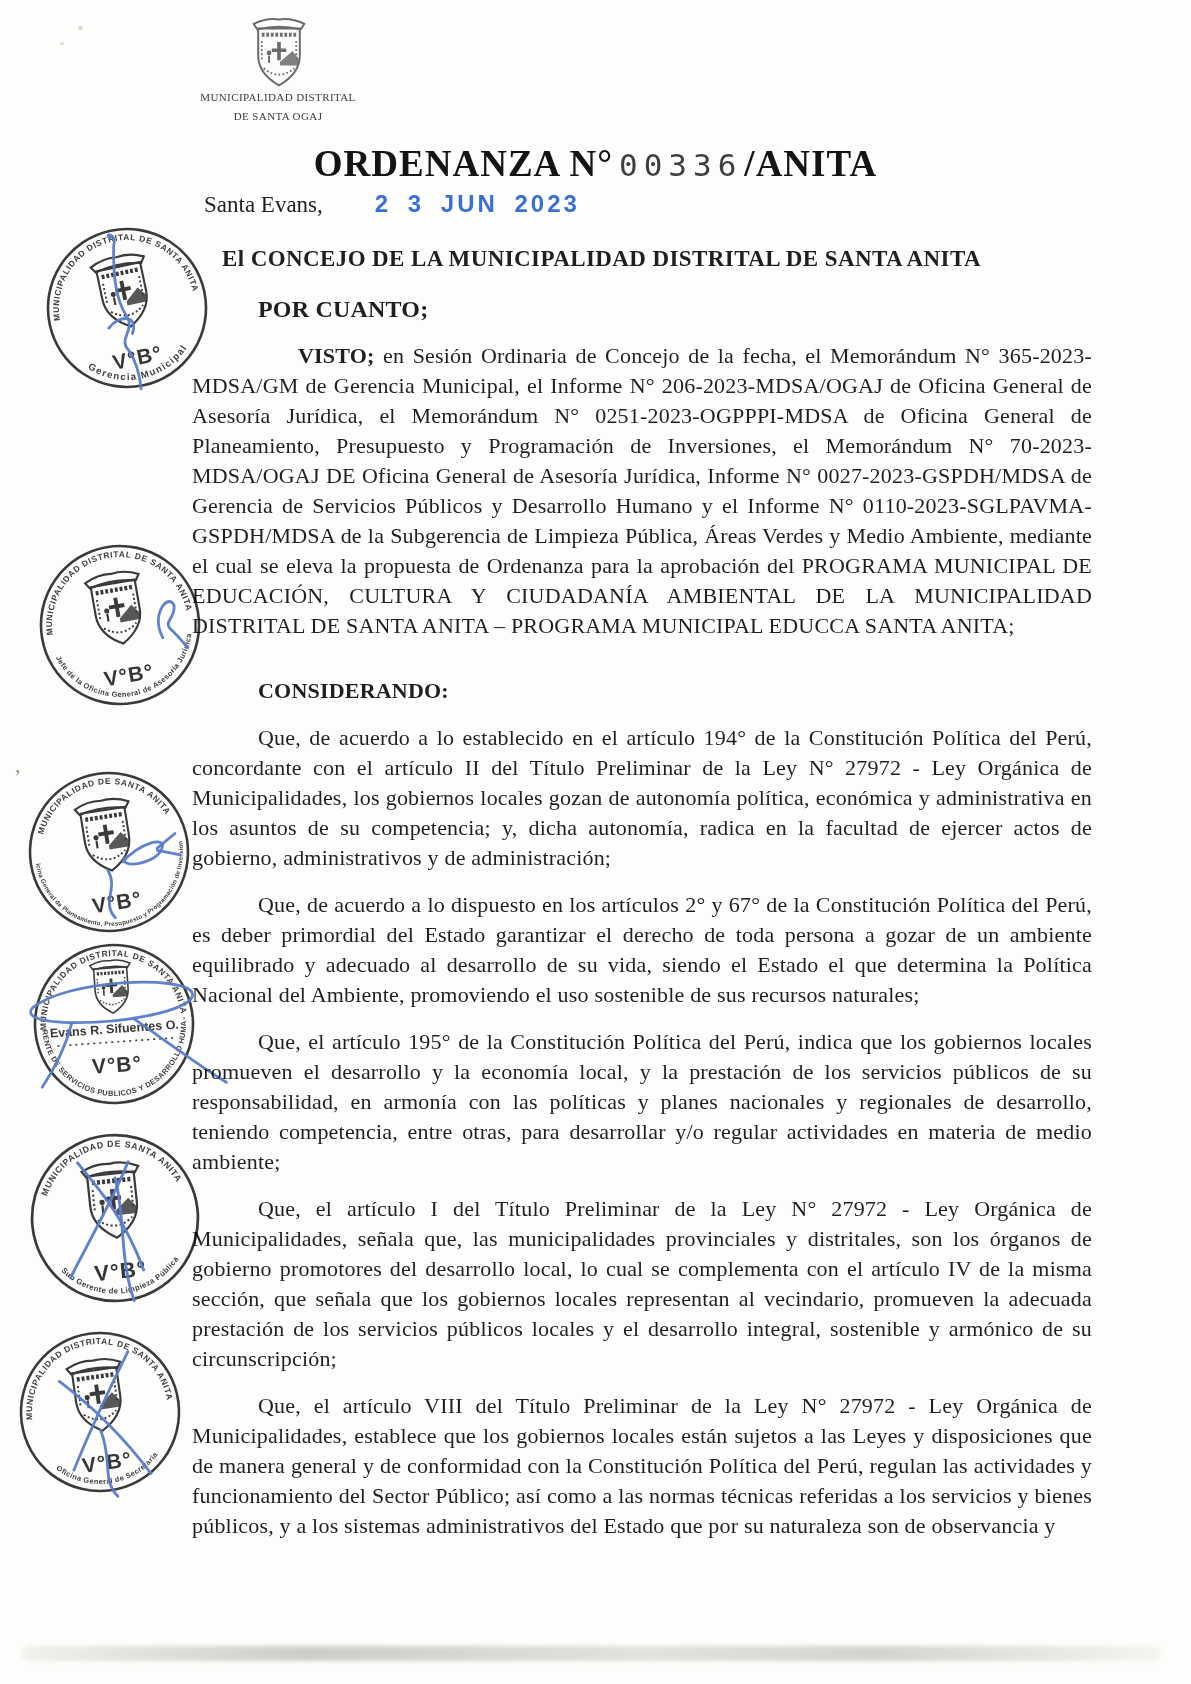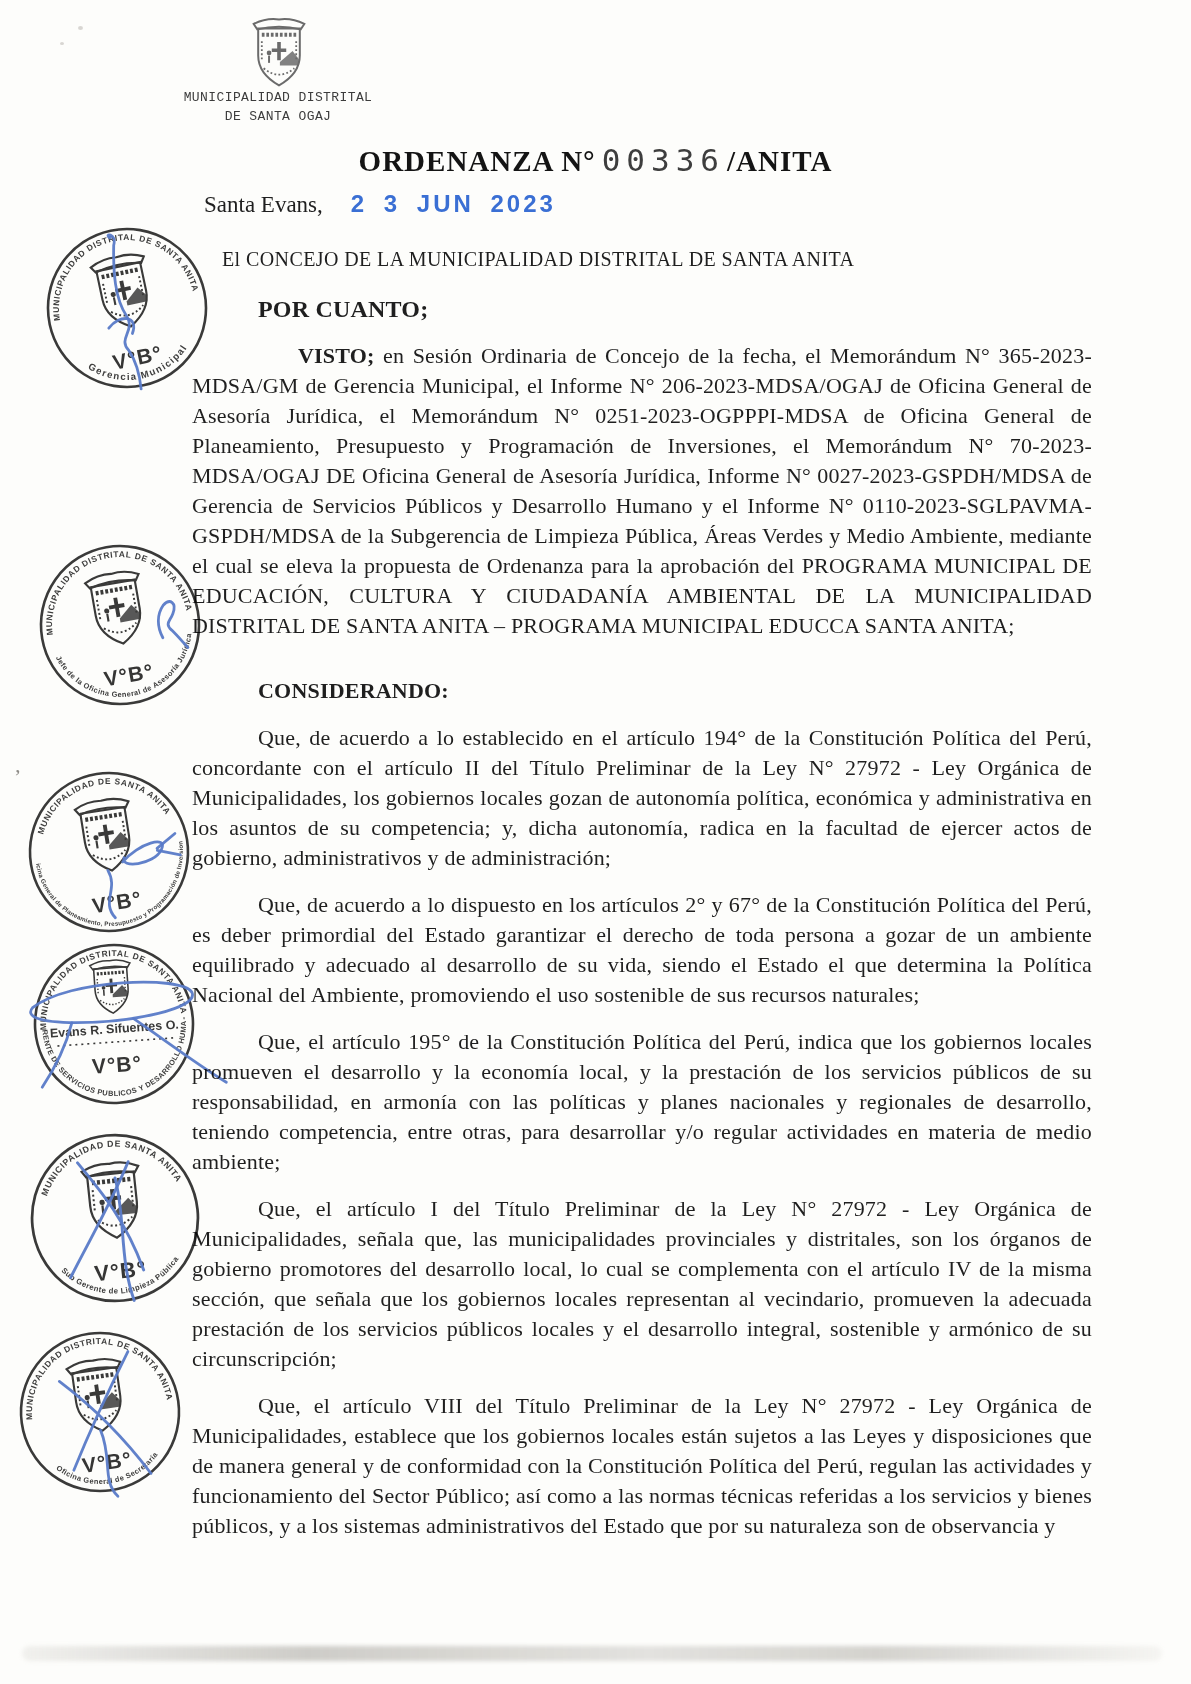--- a/index.html
+++ b/index.html
@@ -4,33 +4,33 @@
 <style>
   html,body{margin:0;padding:0;background:#9a9a9a;}
   .page{
     position:relative;width:1191px;height:1684px;margin:0 auto;
     background:#fdfdfb;overflow:hidden;
     font-family:"Liberation Serif", serif;color:#1f1f1f;
   }
   
   .logo{position:absolute;left:248px;top:14px;width:62px;height:76px;color:#6b6b6b;}
   .org-name{position:absolute;left:178px;top:88px;width:200px;text-align:center;
-    font-family:Liberation Mono, monospace;font-size:13px;line-height:19px;
+    font-family:Liberation Serif, serif;font-size:11px;line-height:19px;
     color:#3c3c3c;letter-spacing:.4px;}
   .title{position:absolute;left:0;top:142px;width:100%;text-align:center;white-space:nowrap;}
-  .t-prefix,.t-suffix{font-weight:bold;font-size:29px;letter-spacing:1px;color:#141414;}
+  .t-prefix,.t-suffix{font-weight:bold;font-size:37px;letter-spacing:1px;color:#141414;}
   .t-number{font-family:"DejaVu Sans Mono", monospace;font-size:31px;letter-spacing:6px;
     color:#2e2e2e;margin:0 2px 0 6px;opacity:.92;}
   .dateline{position:absolute;left:204px;top:190px;font-size:23px;}
   .date-stamp{font-family:"Liberation Sans", sans-serif;font-weight:bold;font-size:24px;
-    letter-spacing:3px;word-spacing:7px;margin-left:28px;color:#3a6fd4;}
+    letter-spacing:3px;word-spacing:7px;margin-left:52px;color:#3a6fd4;}
   
   .bodytext{position:absolute;left:192px;top:244px;width:900px;font-size:22px;
     line-height:30px;letter-spacing:.2px;}
-  .council{font-weight:normal;font-size:20px;padding-left:30px;letter-spacing:.4px;}
+  .council{font-weight:bold;font-size:23px;padding-left:30px;letter-spacing:.4px;}
   .porcuanto{font-weight:bold;font-size:24px;padding-left:66px;margin-top:20px;}
   .para{margin:17px 0 0 0;text-align:justify;text-indent:66px;}
   .lead{font-weight:bold;margin-left:40px;}
   .considerando{font-weight:bold;font-size:22px;padding-left:66px;margin-top:35px;}
   
   .stamp{position:absolute;width:200px;height:200px;overflow:visible;color:#2b2b2b;
     mix-blend-mode:multiply;opacity:.93;}
   .ring{fill:none;stroke:currentColor;stroke-width:2.6;}
   .nofill{fill:none;stroke:none;}
   .arc{font-family:"Liberation Sans", sans-serif;font-size:8.4px;font-weight:bold;

